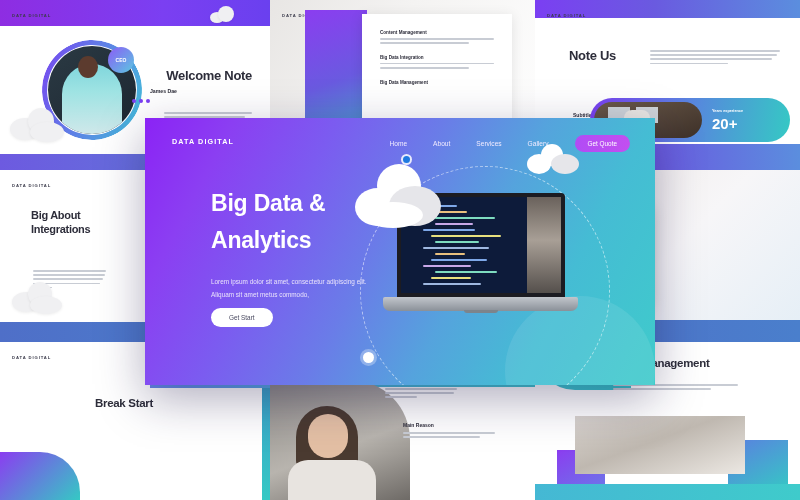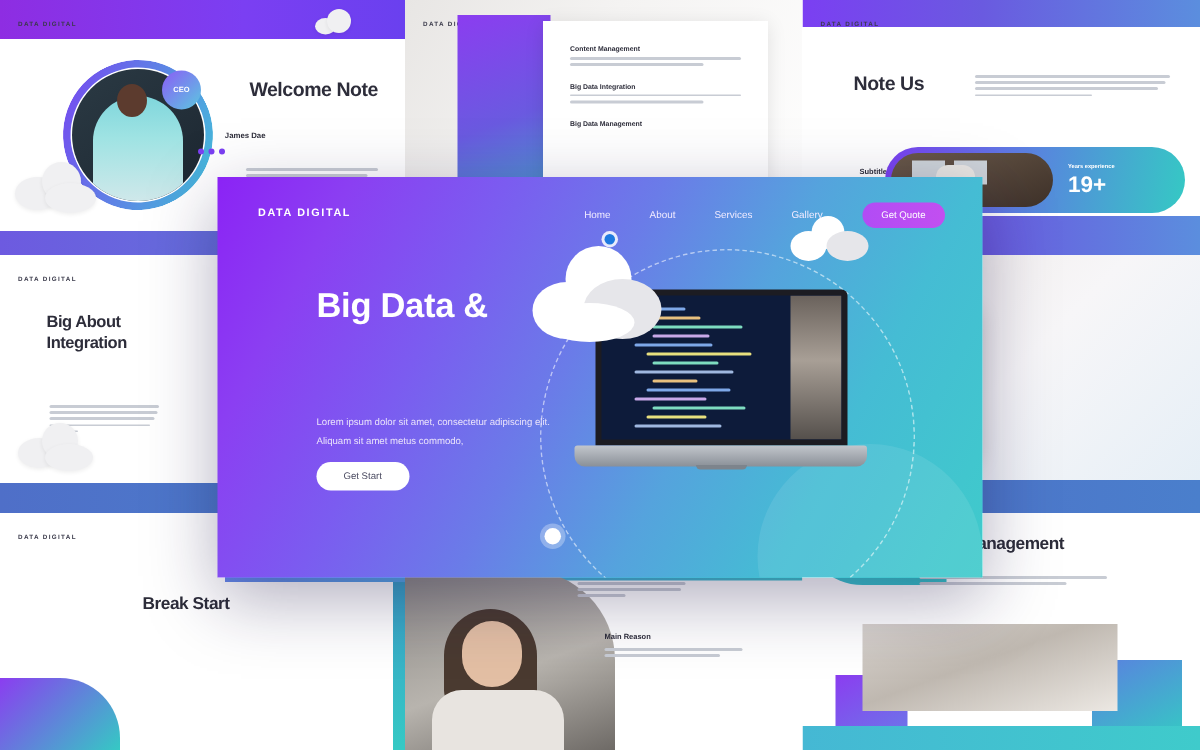--- a/index.html
+++ b/index.html
@@ -274,21 +274,21 @@
     <div class="band top"></div>
     <div class="mini-logo">DATA DIGITAL</div>
 
     <div class="circle-photo">
       <div class="figure"></div>
         <div class="head"></div>
     </div>
     <div class="ring"></div>
     <div class="ceo-badge">CEO</div>
 
-    <div class="t-title" style="right:18px; top:52px; left:auto; font-size:13px;">Welcome Note</div>
+    <div class="t-title" style="right:18px; top:68px; left:auto; font-size:13px;">Welcome Note</div>
     <div class="t-sub" style="right:93px; top:88px; left:auto; font-size:5.2px;">James Dae</div>
     <div class="dots" style="right:120px; top:99px;">
       <i></i>
         <i></i>
         <i></i>
     </div>
     <div class="t-body loremlines" style="right:18px; top:112px; width:88px;">
       <span style="width:100%"></span>
         <span style="width:92%"></span>
     </div>
@@ -343,30 +343,30 @@
     </div>
     <div class="t-sub" style="left:38px; top:112px; font-size:5px;">Subtitle Here</div>
     <div class="about-card">
       <div class="ph">
           <div class="w1"></div>
           <div class="w2"></div>
           <div class="p"></div>
         </div>
       <div class="meta">
         <div class="lbl">Years experience</div>
-        <div class="big">19+</div>
+        <div class="big">20+</div>
       </div>
     </div>
     <div class="band bot" style="height:26px"></div>
   </div>
 
   <div class="thumb" id="s4">
     <div class="mini-logo">DATA DIGITAL</div>
     <div class="t-title" style="left:31px; top:38px; font-size:11px; line-height:1.3;">Big About</div>
-    <div class="t-title" style="left:31px; top:52px; font-size:11px; line-height:1.3;">Integration</div>
+    <div class="t-title" style="left:31px; top:52px; font-size:11px; line-height:1.3;">Integrations</div>
     <div class="img-strip"></div>
     <div class="t-body loremlines" style="left:33px; top:100px; width:73px;">
       <span style="width:100%"></span>
         <span style="width:98%"></span>
         <span style="width:96%"></span>
         <span style="width:92%"></span>
         <span style="width:26%"></span>
     </div>
     <div class="cloud-deco" style="left:12px; top:108px; width:56px; height:36px;">
       <div class="c" style="left:0;top:14px;width:28px;height:20px;"></div>
@@ -449,20 +449,21 @@
     <a href="#">About</a>
     <a href="#">Services</a>
     <a href="#">Gallery</a>
     <button class="m-quote">Get Quote</button>
   </nav>
 
   <div class="m-dot-small"></div>
 
   <div class="m-h1">
     <div>Big Data &amp;</div>
+    <div>Analytics</div>
   </div>
 
   <div class="m-p">
     <div>Lorem ipsum dolor sit amet, consectetur adipiscing elit.</div>
     <div>Aliquam sit amet metus commodo,</div>
   </div>
 
   <button class="m-btn">Get Start</button>
 
   <div class="laptop">

